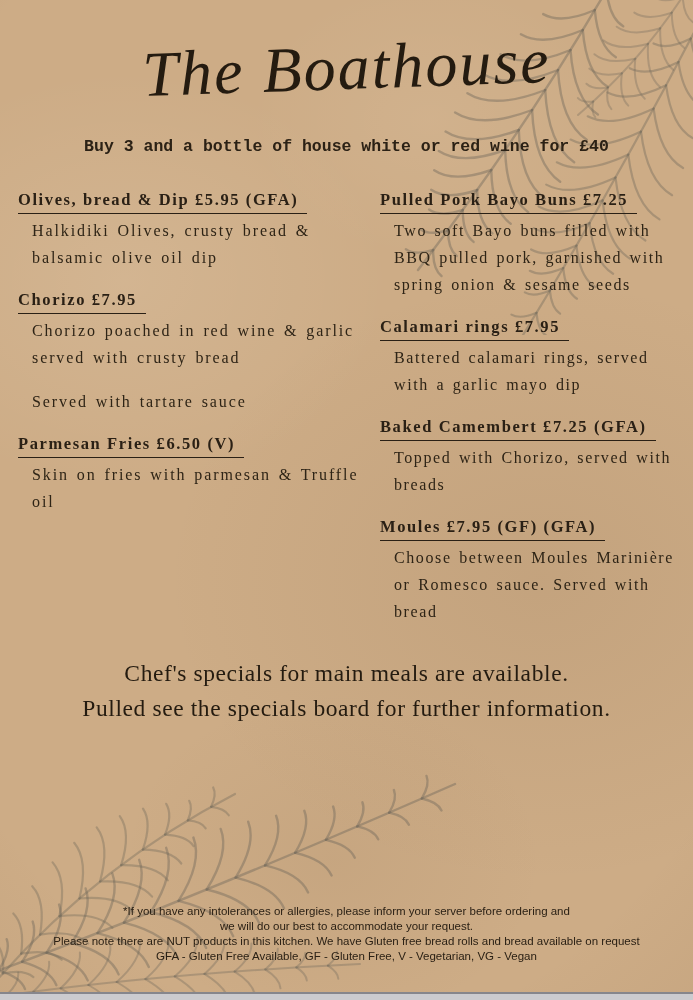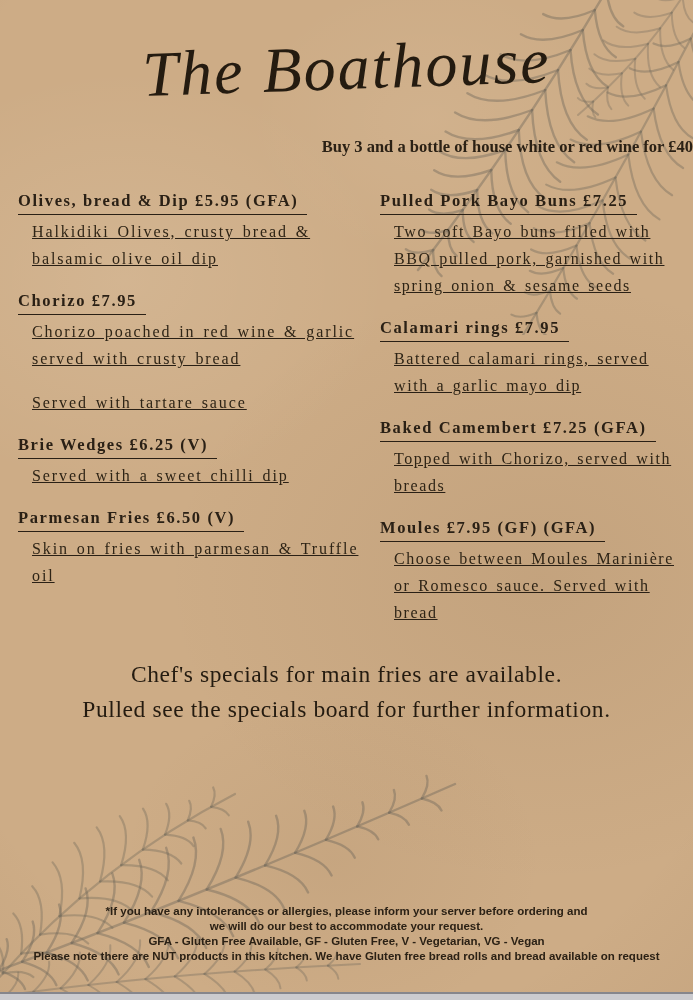--- a/index.html
+++ b/index.html
@@ -48,33 +48,33 @@
   .heading{
     margin-top:2px;
     text-align:center;
     font-size:27px;
     font-weight:600;
     letter-spacing:5px;
     color:#261d12;
   }
   .offer{
     margin-top:15px;
-    text-align:right;
-    font-family:Liberation Serif, serif;
+    text-align:center;
+    font-family:Liberation Mono, monospace;
     font-weight:700;
     font-size:16.5px;
     color:#2b2115;
   }
 
   .menu{
     display:flex;
     margin-top:32px;
     padding:0 12px 0 18px;
   }
-  .col{display:flex;flex-direction:column;text-decoration:underline;}
+  .col{display:flex;flex-direction:column;}
   .col-left{width:362px;flex:none;}
   .col-right{flex:1;min-width:0;}
   .item{margin-bottom:17px;}
   .item-title{
     display:inline-block;
     font-size:16.5px;
     font-weight:700;
     letter-spacing:1.6px;
     line-height:23px;
     padding:0 9px 2px 0;
@@ -101,21 +101,21 @@
     color:#241b10;
     font-weight:500;
   }
 
   .fine-print{
     position:absolute;
     left:0;right:0;
     top:904px;
     text-align:center;
     font-family:"Liberation Sans","DejaVu Sans",sans-serif;
-    font-weight:700;
+    font-weight:400;
     font-size:11.5px;
     line-height:15px;
     color:#2b2115;
     z-index:3;
   }
 
   .bottom-strip{
     position:absolute;
     left:0;right:0;bottom:0;
     height:8px;
@@ -301,24 +301,20 @@
           <div class="item-desc">Halkidiki Olives, crusty bread &amp; balsamic olive oil dip</div>
         </div>
         <div class="item">
           <span class="item-title">Chorizo £7.95</span>
           <div class="item-desc">Chorizo poached in red wine &amp; garlic served with crusty bread</div>
         </div>
         <div class="item">
           <div class="item-desc">Served with tartare sauce</div>
         </div>
         <div class="item">
-          <span class="item-title">Brie Wedges £6.25 (V)</span>
-          <div class="item-desc">Served with a sweet chilli dip</div>
-        </div>
-        <div class="item">
           <span class="item-title">Parmesan Fries £6.50 (V)</span>
           <div class="item-desc">Skin on fries with parmesan &amp; Truffle oil</div>
         </div>
       </div>
 
       <div class="col col-right">
         <div class="item">
           <span class="item-title">Pulled Pork Bayo Buns £7.25</span>
           <div class="item-desc">Two soft Bayo buns filled with BBQ pulled pork, garnished with spring onion &amp; sesame seeds</div>
         </div>
@@ -332,28 +328,28 @@
         </div>
         <div class="item">
           <span class="item-title">Moules £7.95 (GF) (GFA)</span>
           <div class="item-desc">Choose between Moules Marinière or Romesco sauce. Served with bread</div>
         </div>
       </div>
 
     </div>
 
     <div class="specials">
-      <div>Chef's specials for main fries are available.</div>
+      <div>Chef's specials for main meals are available.</div>
       <div>Pulled see the specials board for further information.</div>
     </div>
 
   </div>
 
   <div class="fine-print">
     <div>*If you have any intolerances or allergies, please inform your server before ordering and</div>
     <div>we will do our best to accommodate your request.</div>
+    <div>Please note there are NUT products in this kitchen. We have Gluten free bread rolls and bread available on request</div>
     <div>GFA - Gluten Free Available,  GF - Gluten Free, V - Vegetarian, VG - Vegan</div>
-    <div>Please note there are NUT products in this kitchen. We have Gluten free bread rolls and bread available on request</div>
   </div>
 
   <div class="bottom-strip"></div>
 
 </div>
 
 </body></html>

